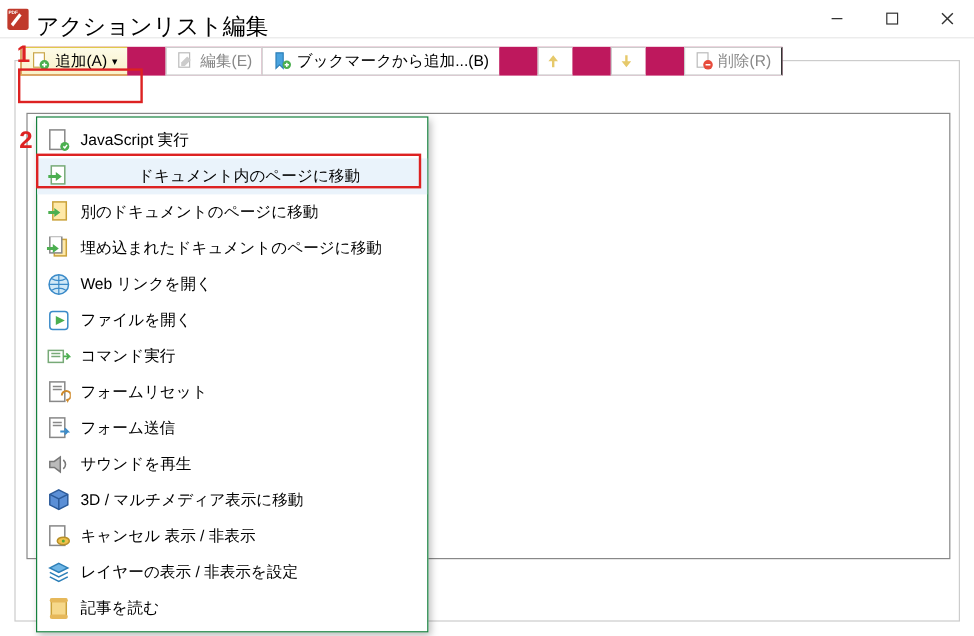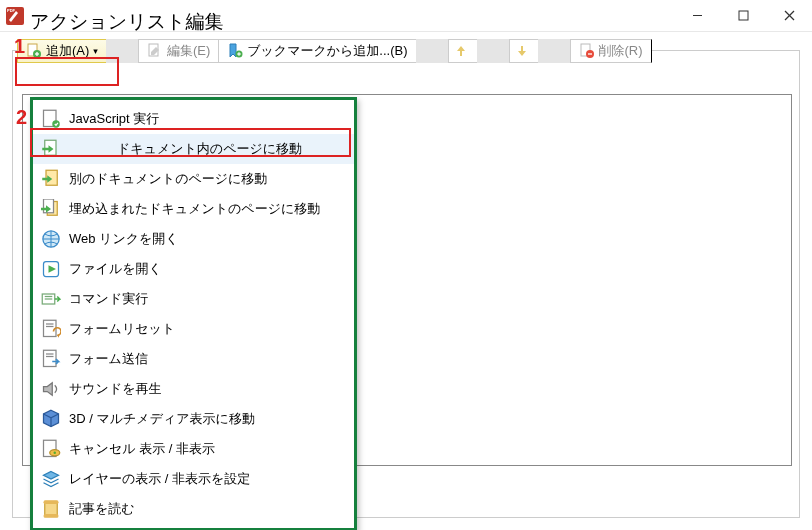--- a/index.html
+++ b/index.html
@@ -39,21 +39,21 @@
     position: absolute;
     left: 12px; top: 50px; right: 12px; bottom: 12px;
     border: 1px solid #ccc;
   }
 
   .toolbar {
     position: absolute;
     left: 4px; top: -12px;
     display: flex;
     align-items: stretch;
-    background: #e5e5e5;
+    background: #be185d;
     height: 24px;
     text-align: center;
   }
   .tbtn {
     display: inline-flex;
     align-items: center;
     padding: 2px 8px;
     border: 1px solid #ccc;
     border-right: none;
     background: #fff;
@@ -107,21 +107,21 @@
     border: 1px solid #888;
     background: #fff;
   }
 
   
   .menu {
     position: absolute;
     left: 30px; top: 97px;
     width: 327px;
     background: #fff;
-    border: 3px solid #15803d;
+    border: 1px solid #15803d;
     box-shadow: 2px 3px 6px rgba(0,0,0,0.25);
     padding: 4px 0;
   }
   .menu-item {
     display: flex;
     align-items: center;
     height: 30px;
     padding: 0 10px 0 8px;
     white-space: nowrap;
   }

